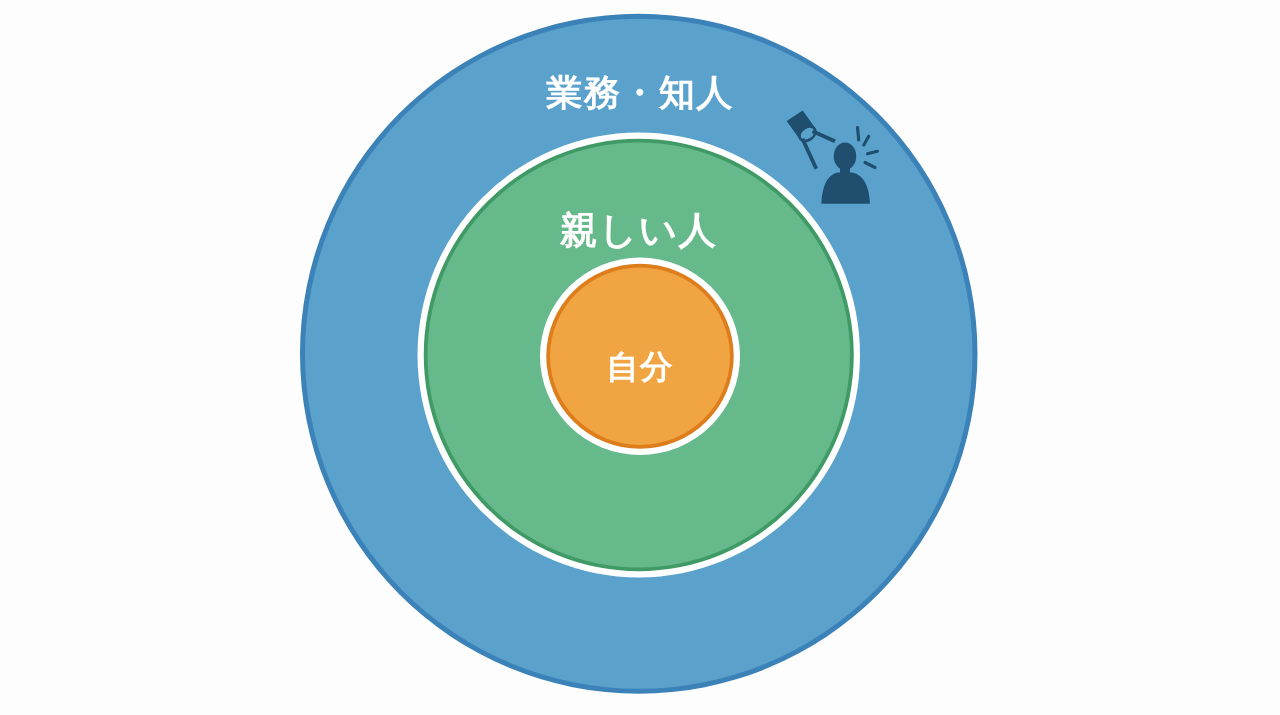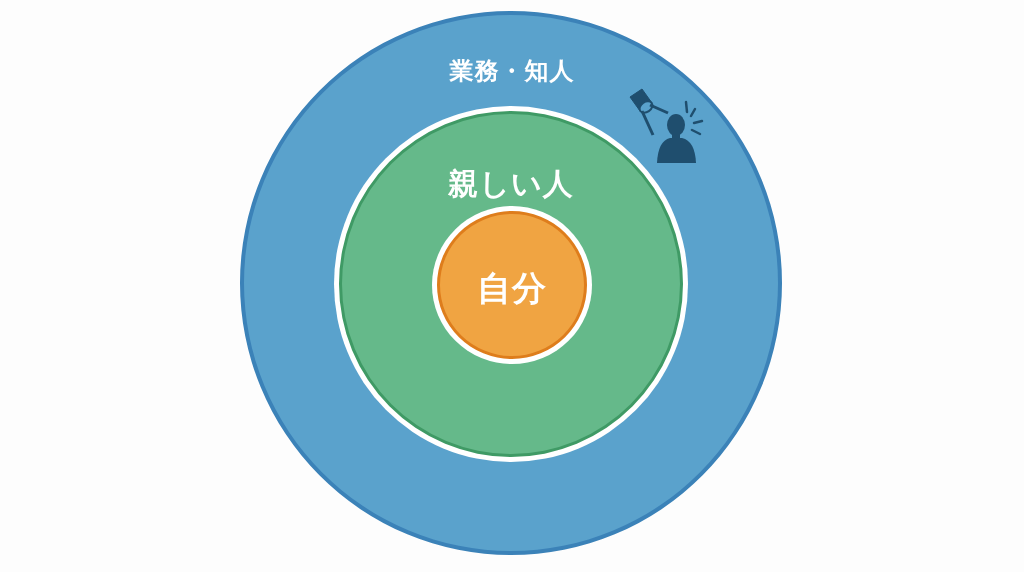--- a/index.html
+++ b/index.html
@@ -63,31 +63,31 @@
       position: absolute;
       color: #ffffff;
       font-weight: bold;
       white-space: nowrap;
       transform: translateX(-50%);
       letter-spacing: 1px;
     }
     .label-outer {
       left: 512px;
       top: 55px;
-      font-size: 24px;
+      font-size: 29px;
     }
     .label-middle {
       left: 511px;
       top: 164px;
       font-size: 30px;
     }
     .label-inner {
       left: 512px;
-      top: 266px;
-      font-size: 34px;
+      top: 276px;
+      font-size: 26px;
     }
     .spotlight {
       position: absolute;
       left: 620px;
       top: 85px;
       width: 100px;
       height: 85px;
     }
   </style>
 </head>

